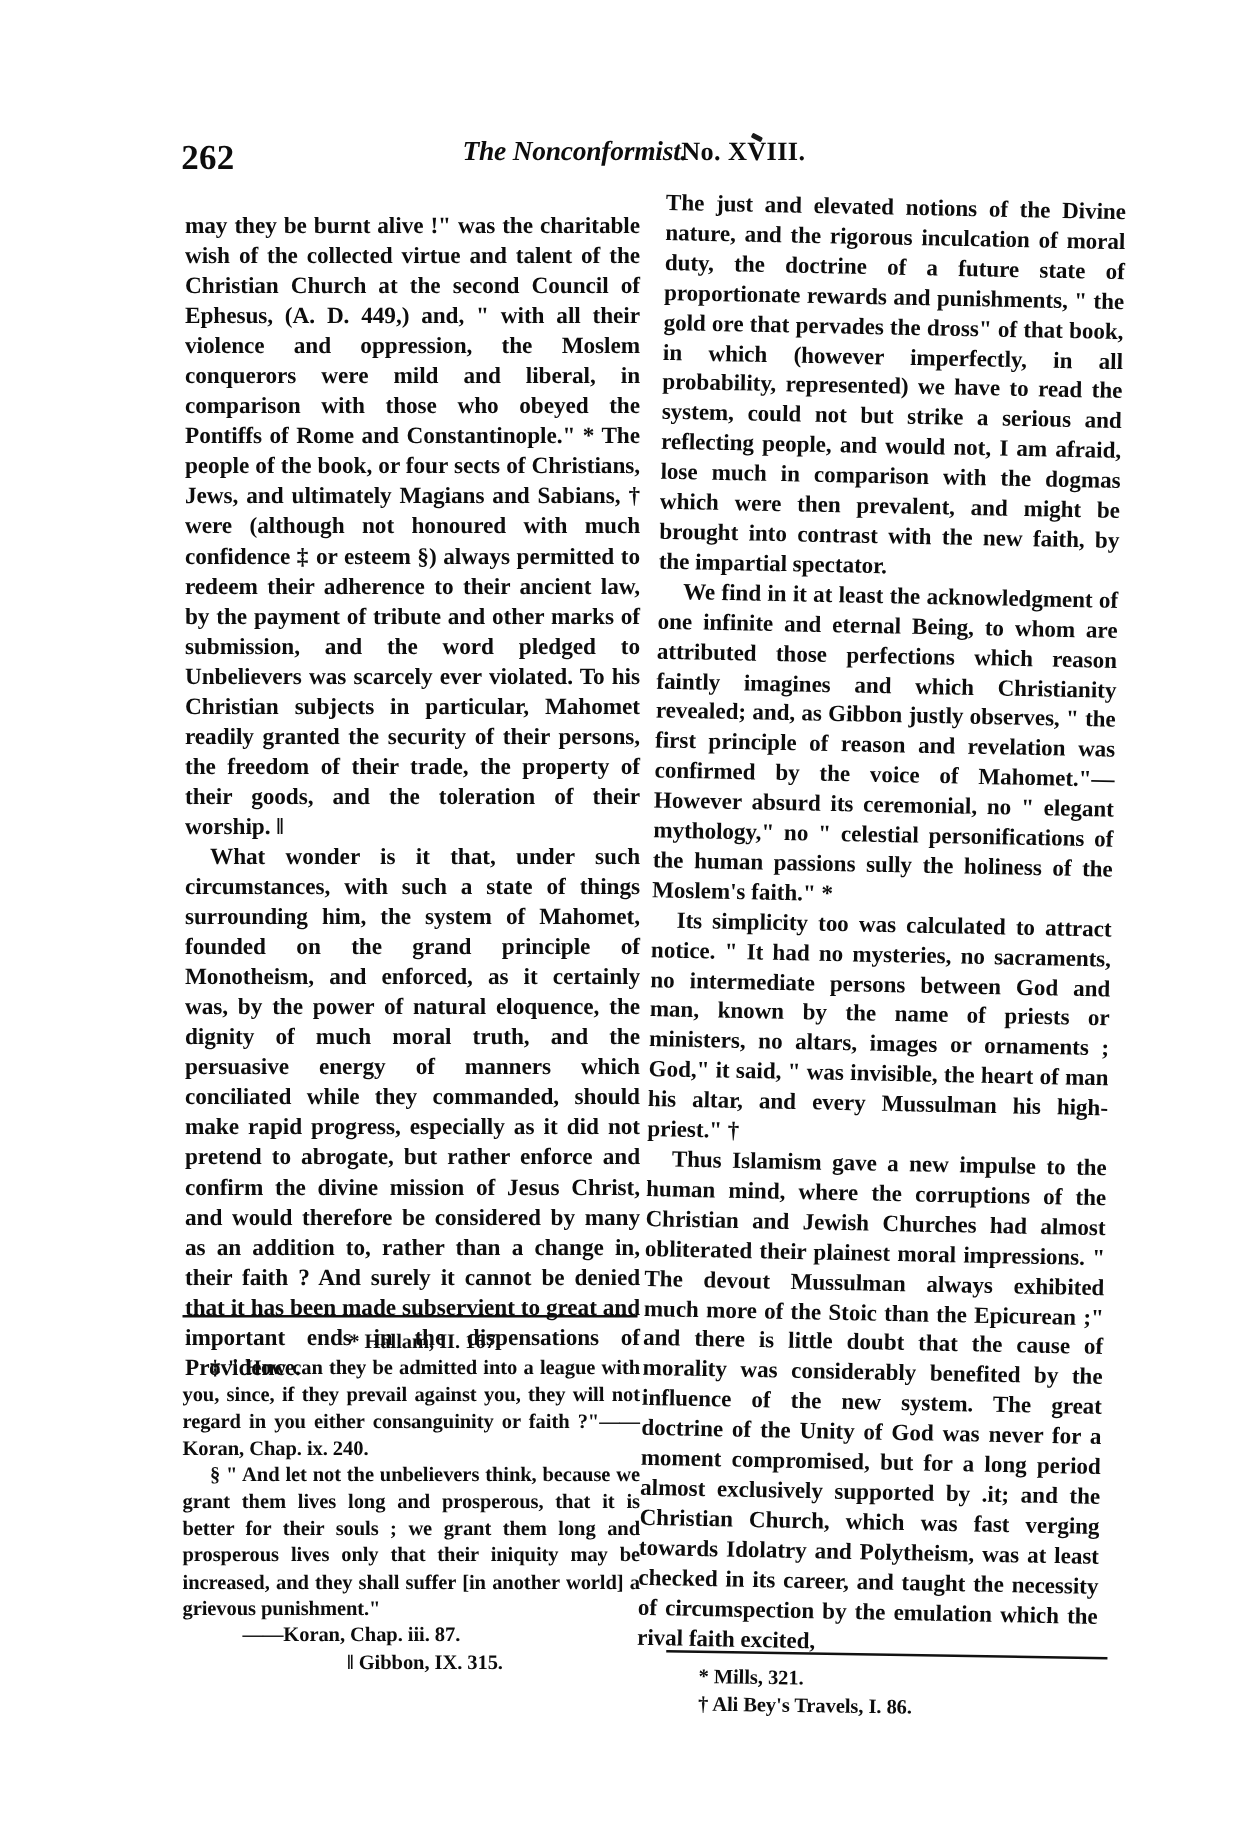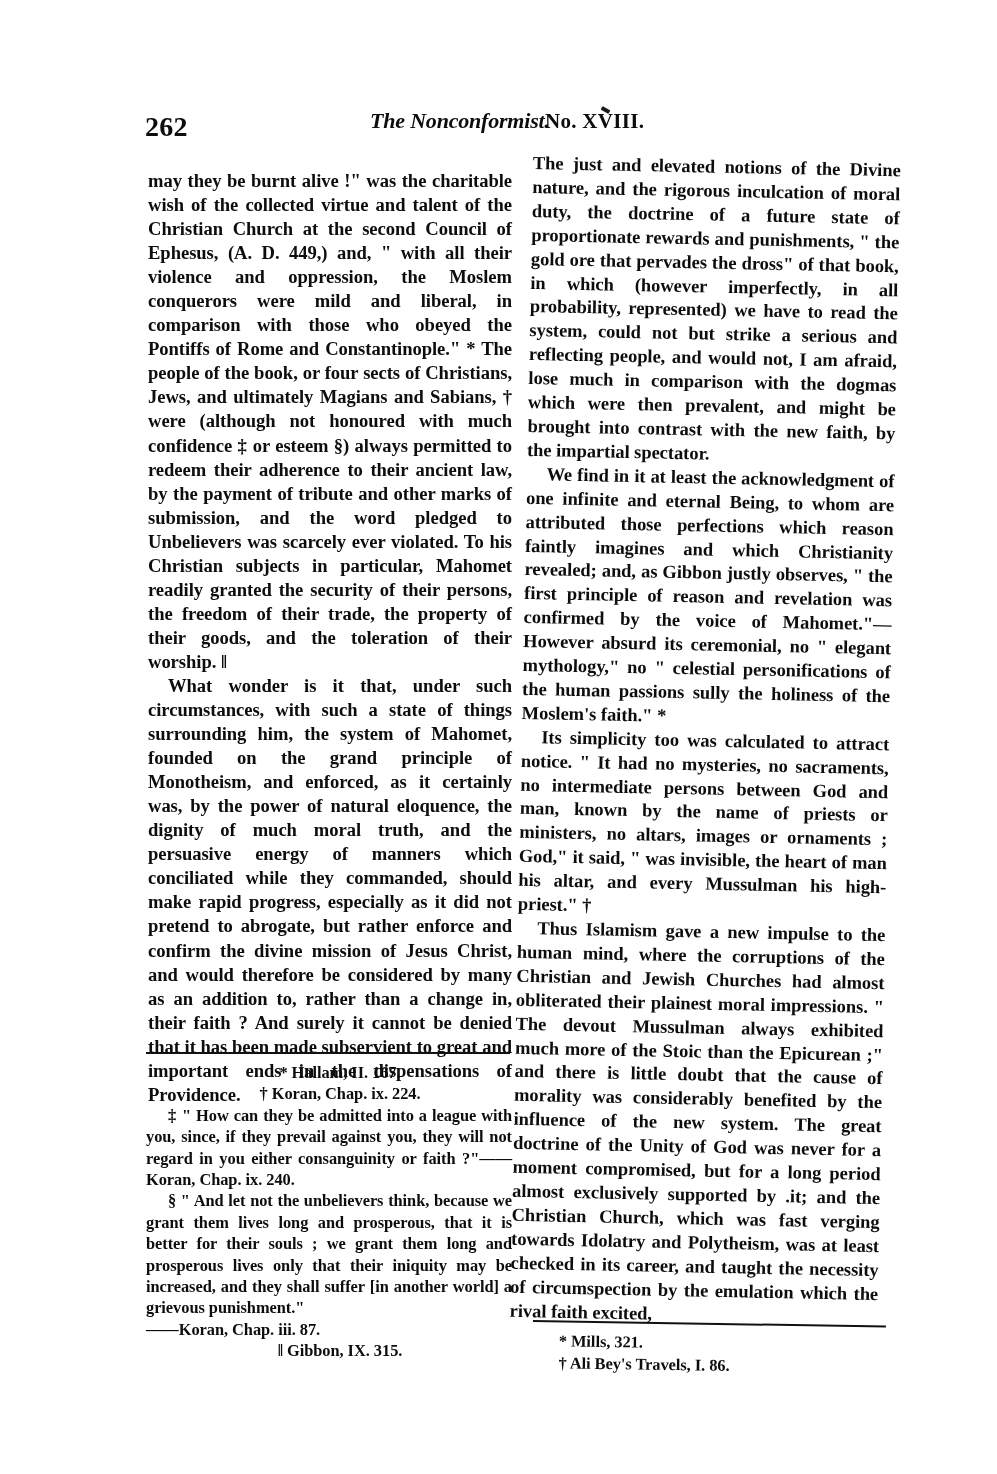--- a/index.html
+++ b/index.html
@@ -111,21 +111,21 @@
   .fn-par {
     font-size: 16.4px;
     line-height: 21.4px;
     text-align: justify;
     margin: 0;
     font-weight: 600;
     letter-spacing: -0.05px;
   }
   .fn-simple { text-indent: 22px; text-align: center; }
   .fn-hang   { text-indent: 22px; }
-  .fn-cont   { text-indent: 0; text-align: left; }
+  .fn-cont   { text-indent: 0; text-align: left; margin-left: 48px; }
 
   .fn-right .fn-par { text-indent: 26px; text-align: left; line-height: 22px; }
 </style>
 </head>
 <body>
 
 <div class="page">
 
   <div class="runhead">
     <div class="folio">262</div>
@@ -136,21 +136,20 @@
 
   <div class="col col-left">
     <p class="body-par">may they be burnt alive !" was the charitable wish of the collected virtue and talent of the Christian Church at the second Council of Ephesus, (A. D. 449,) and, " with all their violence and oppression, the Moslem conquerors were mild and liberal, in comparison with those who obeyed the Pontiffs of Rome and Constantinople." * The people of the book, or four sects of Christians, Jews, and ultimately Magians and Sabians, † were (although not honoured with much confidence ‡ or esteem §) always permitted to redeem their adherence to their ancient law, by the payment of tribute and other marks of submission, and the word pledged to Unbelievers was scarcely ever violated. To his Christian subjects in particular, Mahomet readily granted the security of their persons, the freedom of their trade, the property of their goods, and the toleration of their worship. ‖</p>
     <p class="body-par">What wonder is it that, under such circumstances, with such a state of things surrounding him, the system of Mahomet, founded on the grand principle of Monotheism, and enforced, as it certainly was, by the power of natural eloquence, the dignity of much moral truth, and the persuasive energy of manners which conciliated while they commanded, should make rapid progress, especially as it did not pretend to abrogate, but rather enforce and confirm the divine mission of Jesus Christ, and would therefore be considered by many as an addition to, rather than a change in, their faith ? And surely it cannot be denied that it has been made subservient to great and important ends in the dispensations of Providence.</p>
   </div>
 
   <div class="fn-rule fn-rule-left"></div>
 
   <div class="fnblock fn-left">
     <p class="fn-par fn-simple">* Hallam, II. 167.</p>
-    <p class="fn-par fn-simple">† Koran, Chap. ix. 224.</p>
     <p class="fn-par fn-hang">‡ " How can they be admitted into a league with you, since, if they prevail against you, they will not regard in you either consanguinity or faith ?"——Koran, Chap. ix. 240.</p>
     <p class="fn-par fn-hang">§ " And let not the unbelievers think, because we grant them lives long and prosperous, that it is better for their souls ; we grant them long and prosperous lives only that their iniquity may be increased, and they shall suffer [in another world] a grievous punishment."</p>
     <p class="fn-par fn-cont">——Koran, Chap. iii. 87.</p>
     <p class="fn-par fn-simple">‖ Gibbon, IX. 315.</p>
   </div>
 
   <div class="col col-right">
     <p class="body-par">The just and elevated notions of the Divine nature, and the rigorous inculcation of moral duty, the doctrine of a future state of proportionate rewards and punishments, " the gold ore that pervades the dross" of that book, in which (however imperfectly, in all probability, represented) we have to read the system, could not but strike a serious and reflecting people, and would not, I am afraid, lose much in comparison with the dogmas which were then prevalent, and might be brought into contrast with the new faith, by the impartial spectator.</p>
     <p class="body-par">We find in it at least the acknowledgment of one infinite and eternal Being, to whom are attributed those perfections which reason faintly imagines and which Christianity revealed; and, as Gibbon justly observes, " the first principle of reason and revelation was confirmed by the voice of Mahomet."—However absurd its ceremonial, no " elegant mythology," no " celestial personifications of the human passions sully the holiness of the Moslem's faith." *</p>
     <p class="body-par">Its simplicity too was calculated to attract notice. " It had no mysteries, no sacraments, no intermediate persons between God and man, known by the name of priests or ministers, no altars, images or ornaments ; God," it said, " was invisible, the heart of man his altar, and every Mussulman his high-priest." †</p>

